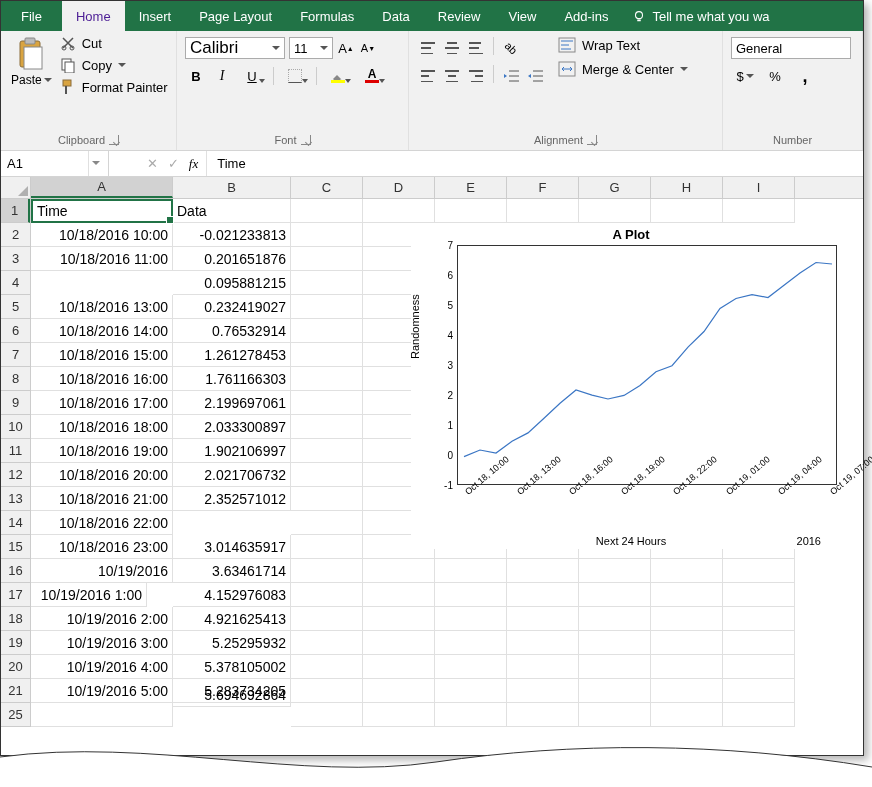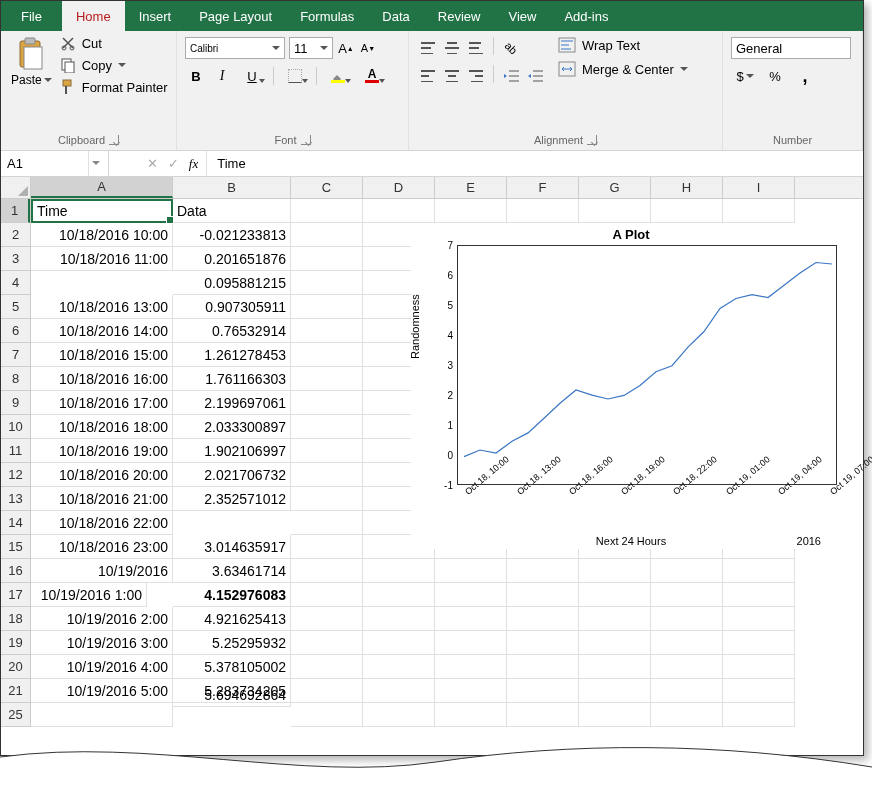--- a/index.html
+++ b/index.html
@@ -3,21 +3,21 @@
 <meta charset="utf-8">
 <style>
 * { margin: 0; padding: 0; box-sizing: border-box; font-family: "Segoe UI", Arial, sans-serif; }
 body { width: 872px; height: 787px; background: #fff; overflow: hidden; position: relative; }
 .app { width: 864px; height: 756px; background: #fff; border: 1px solid #333; box-shadow: 4px 4px 8px rgba(0,0,0,0.3); }
 
 
 .menu-bar { background: #217346; height: 30px; display: flex; align-items: stretch; color: #fff; font-size: 13px; }
 .menu-item { padding: 0 14px; display: flex; align-items: center; cursor: pointer; }
 .menu-item.file { background: #217346; padding: 0 20px; }
-.menu-item.active { background: #f1f1f1; color: #b91c1c; }
+.menu-item.active { background: #f1f1f1; color: #4c1d95; }
 .tell-me { display: flex; align-items: center; padding: 0 10px; gap: 6px; flex: 1; }
 .bulb { width: 14px; height: 14px; }
 
 
 .ribbon { background: #f1f1f1; border-bottom: 1px solid #d4d4d4; height: 120px; display: flex; }
 .ribbon-group { border-right: 1px solid #e0e0e0; padding: 4px 8px 2px 8px; display: flex; flex-direction: column; justify-content: space-between; }
 .ribbon-group-label { text-align: center; font-size: 11px; color: #666; padding: 2px 0; display: flex; align-items: center; justify-content: center; gap: 4px; }
 .dialog-launcher { width: 10px; height: 10px; border: 1px solid #888; border-top: none; border-left: none; position: relative; }
 .dialog-launcher::after { content: ''; position: absolute; right: -1px; bottom: -1px; width: 4px; height: 4px; border-right: 1px solid #888; border-bottom: 1px solid #888; transform: rotate(45deg); }
 
@@ -27,21 +27,21 @@
 .paste-icon { width: 30px; height: 34px; }
 .paste-label { font-size: 12px; display: flex; align-items: center; gap: 2px; }
 .chevron-down { width: 8px; height: 5px; }
 .clip-right { display: flex; flex-direction: column; gap: 6px; font-size: 13px; }
 .clip-item { display: flex; align-items: center; gap: 6px; cursor: pointer; }
 .clip-icon { width: 16px; height: 16px; }
 
 
 .font-body { display: flex; flex-direction: column; gap: 6px; padding-top: 2px; }
 .font-row { display: flex; gap: 4px; align-items: center; }
-.font-name { width: 100px; height: 22px; border: 1px solid #ababab; background: #fff; font-size: 10px; padding: 0 4px; display: flex; align-items: center; justify-content: space-between; }
+.font-name { width: 100px; height: 22px; border: 1px solid #ababab; background: #fff; font-size: 17px; padding: 0 4px; display: flex; align-items: center; justify-content: space-between; }
 .font-size { width: 44px; height: 22px; border: 1px solid #ababab; background: #fff; font-size: 13px; padding: 0 4px; display: flex; align-items: center; justify-content: space-between; }
 .font-grow, .font-shrink { width: 18px; height: 18px; display: flex; align-items: center; justify-content: center; cursor: pointer; }
 .btn-sq { width: 22px; height: 22px; display: flex; align-items: center; justify-content: center; cursor: pointer; position: relative; }
 .btn-sq.split { width: 30px; }
 .btn-sq.split::after { content: ''; width: 0; height: 0; border-left: 3px solid transparent; border-right: 3px solid transparent; border-top: 4px solid #555; position: absolute; right: 2px; bottom: 4px; }
 .bold { font-weight: bold; font-size: 13px; }
 .italic { font-style: italic; font-family: serif; font-size: 14px; }
 .underline-u { text-decoration: underline; font-size: 13px; }
 .border-icon { width: 14px; height: 14px; border: 1px solid #555; border-top: 1px dotted #aaa; border-left: 1px dotted #aaa; border-right: 1px dotted #aaa; }
 .fill-icon { width: 14px; height: 14px; position: relative; }
@@ -117,20 +117,27 @@
 <div class="menu-bar">
   <div class="menu-item file">File</div>
   <div class="menu-item active">Home</div>
   <div class="menu-item">Insert</div>
   <div class="menu-item">Page Layout</div>
   <div class="menu-item">Formulas</div>
   <div class="menu-item">Data</div>
   <div class="menu-item">Review</div>
   <div class="menu-item">View</div>
   <div class="menu-item">Add-ins</div>
+  <div class="tell-me">
+    <svg class="bulb" viewBox="0 0 16 16">
+          <circle cx="8" cy="7" r="4" fill="none" stroke="#fff" stroke-width="1.2"></circle>
+          <path d="M6 12h4v2H6z" fill="#fff"></path>
+        </svg>
+    <span>Tell me what you wa</span>
+  </div>
 </div>
 
 <div class="ribbon">
 
   <div class="ribbon-group" style="width:176px">
     <div class="clipboard-body">
       <div class="paste-btn">
         <svg class="paste-icon" viewBox="0 0 30 34">
           <rect x="4" y="4" width="20" height="26" rx="2" fill="#d9a441" stroke="#8a6d3b"></rect>
           <rect x="9" y="1" width="10" height="6" rx="1" fill="#bbb" stroke="#888"></rect>
@@ -470,21 +477,21 @@
         <div class="cell" style="left: 692px; top: 48px; width: 72px;"></div>
         <div class="cell right" style="left: 142px; top: 72px; width: 118px;">0.095881215</div>
         <div class="cell" style="left: 260px; top: 72px; width: 72px;"></div>
         <div class="cell" style="left: 332px; top: 72px; width: 72px;"></div>
         <div class="cell" style="left: 404px; top: 72px; width: 72px;"></div>
         <div class="cell" style="left: 476px; top: 72px; width: 72px;"></div>
         <div class="cell" style="left: 548px; top: 72px; width: 72px;"></div>
         <div class="cell" style="left: 620px; top: 72px; width: 72px;"></div>
         <div class="cell" style="left: 692px; top: 72px; width: 72px;"></div>
         <div class="cell right" style="left: 0px; top: 96px; width: 142px;">10/18/2016 13:00</div>
-        <div class="cell right" style="left: 142px; top: 96px; width: 118px;">0.907305911</div>
+        <div class="cell right" style="left: 142px; top: 96px; width: 118px;">0.232419027</div>
         <div class="cell" style="left: 260px; top: 96px; width: 72px;"></div>
         <div class="cell" style="left: 332px; top: 96px; width: 72px;"></div>
         <div class="cell" style="left: 404px; top: 96px; width: 72px;"></div>
         <div class="cell" style="left: 476px; top: 96px; width: 72px;"></div>
         <div class="cell" style="left: 548px; top: 96px; width: 72px;"></div>
         <div class="cell" style="left: 620px; top: 96px; width: 72px;"></div>
         <div class="cell" style="left: 692px; top: 96px; width: 72px;"></div>
         <div class="cell right" style="left: 0px; top: 120px; width: 142px;">10/18/2016 14:00</div>
         <div class="cell right" style="left: 142px; top: 120px; width: 118px;">0.76532914</div>
         <div class="cell" style="left: 260px; top: 120px; width: 72px;"></div>
@@ -577,21 +584,21 @@
         <div class="cell right" style="left: 0px; top: 360px; width: 142px;">10/19/2016</div>
         <div class="cell right" style="left: 142px; top: 360px; width: 118px;">3.63461714</div>
         <div class="cell" style="left: 260px; top: 360px; width: 72px;"></div>
         <div class="cell" style="left: 332px; top: 360px; width: 72px;"></div>
         <div class="cell" style="left: 404px; top: 360px; width: 72px;"></div>
         <div class="cell" style="left: 476px; top: 360px; width: 72px;"></div>
         <div class="cell" style="left: 548px; top: 360px; width: 72px;"></div>
         <div class="cell" style="left: 620px; top: 360px; width: 72px;"></div>
         <div class="cell" style="left: 692px; top: 360px; width: 72px;"></div>
         <div class="cell right" style="left: 0px; top: 384px; width: 116px;">10/19/2016 1:00</div>
-        <div class="cell right" style="left: 142px; top: 384px; width: 118px; font-weight: bold;">4.152976083</div>
+        <div class="cell right" style="left: 142px; top: 384px; width: 118px;">4.152976083</div>
         <div class="cell" style="left: 260px; top: 384px; width: 72px;"></div>
         <div class="cell" style="left: 332px; top: 384px; width: 72px;"></div>
         <div class="cell" style="left: 404px; top: 384px; width: 72px;"></div>
         <div class="cell" style="left: 476px; top: 384px; width: 72px;"></div>
         <div class="cell" style="left: 548px; top: 384px; width: 72px;"></div>
         <div class="cell" style="left: 620px; top: 384px; width: 72px;"></div>
         <div class="cell" style="left: 692px; top: 384px; width: 72px;"></div>
         <div class="cell right" style="left: 0px; top: 408px; width: 142px;">10/19/2016 2:00</div>
         <div class="cell right" style="left: 142px; top: 408px; width: 118px;">4.921625413</div>
         <div class="cell" style="left: 260px; top: 408px; width: 72px;"></div>

